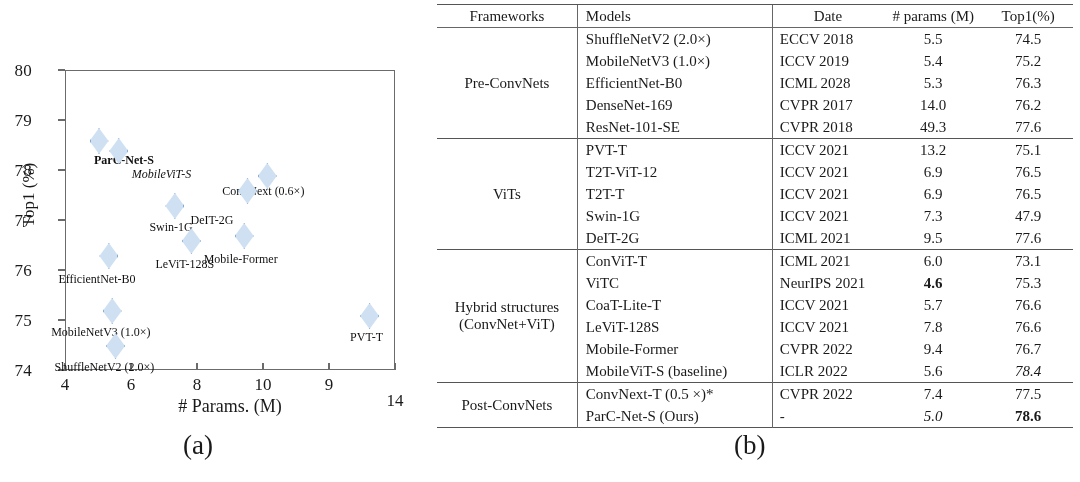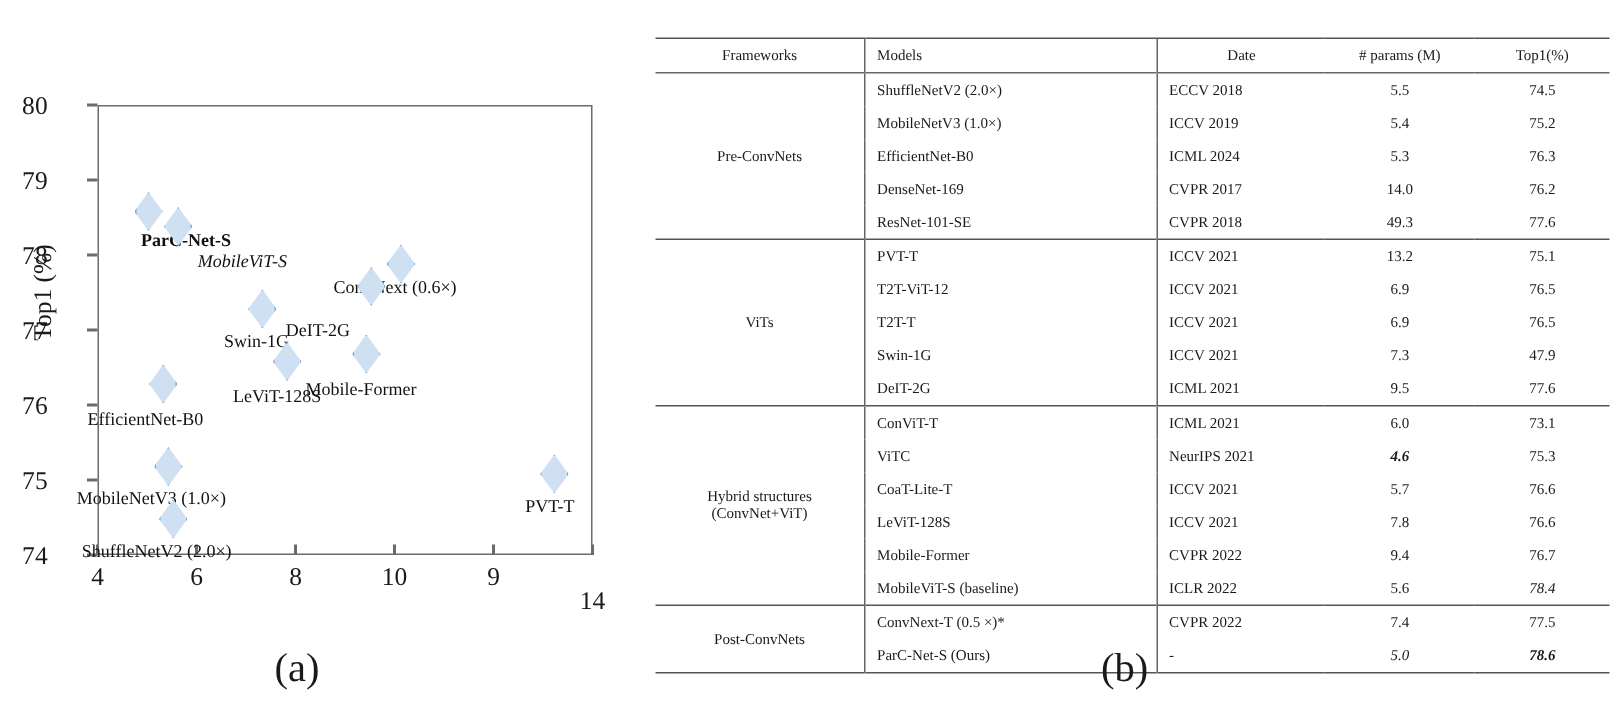--- a/index.html
+++ b/index.html
@@ -32,47 +32,48 @@
 
   .plbl{position:absolute;font-size:12px;line-height:1;white-space:nowrap;
         color:#111;margin-top:40px;}
   .plbl.b{font-weight:bold;}
   .plbl.i{font-style:italic;text-align:right;}
 
   .cap{position:absolute;font-size:27px;line-height:1;}
 
   
   #panel-b{position:absolute;left:430px;top:0;width:650px;height:482px;}
-  table{position:absolute;left:7px;top:25px;width:636px;border-collapse:collapse;
-        font-size:10px;}
+  table{position:absolute;left:7px;top:4px;width:636px;border-collapse:collapse;
+        font-size:15px;}
   table td,table th{padding:0;height:22px;vertical-align:middle;font-weight:normal;}
   .rule-top td{border-top:1.7px solid #555;}
   .rule-mid td{border-top:1.1px solid #666;}
   .rule-thick td{border-top:1.7px solid #555;}
   .vsep{border-left:1.1px solid #666;}
   .c-fw{width:135px;text-align:center;padding:0 4px;}
   .c-md{width:195px;text-align:left;padding-left:8px;margin-left:45px;}
   .c-dt{width:108px;text-align:left;padding-left:7px;}
   .c-pm{width:105px;text-align:center;}
   .c-t1{width:93px;text-align:center;}
   thead td{text-align:center;}
   thead .c-md{text-align:left;padding-left:8px;}
   thead .c-dt{text-align:center;padding-left:0;font-family:Liberation Serif, serif;}
-  .bold{font-weight:bold;font-style:italic;}
+  .bold{font-weight:bold;}
   .ital{font-style:italic;}
   .fwcell{text-align:center;vertical-align:middle;padding:0 4px;}
 </style>
 </head>
 <body>
 
 <div id="panel-a">
 
   <div id="plot-frame"></div>
 
   <div id="ylabel">Top1 (%)</div>
+  <div id="xlabel"># Params. (M)</div>
 
   <div id="yticks">
       <div class="ytick" style="top: 362px;">74</div>
       <div class="ytick-mark" style="top: 369px;"></div>
       <div class="ytick" style="top: 312px;">75</div>
       <div class="ytick-mark" style="top: 319px;"></div>
       <div class="ytick" style="top: 262px;">76</div>
       <div class="ytick-mark" style="top: 269px;"></div>
       <div class="ytick" style="top: 212px;">77</div>
       <div class="ytick-mark" style="top: 219px;"></div>
@@ -145,21 +146,21 @@
           <td class="c-t1">74.5</td>
         </tr>
         <tr>
           <td class="c-md vsep">MobileNetV3 (1.0×)</td>
           <td class="c-dt vsep">ICCV 2019</td>
           <td class="c-pm">5.4</td>
           <td class="c-t1">75.2</td>
         </tr>
         <tr>
           <td class="c-md vsep">EfficientNet-B0</td>
-          <td class="c-dt vsep">ICML 2024</td>
+          <td class="c-dt vsep">ICML 2028</td>
           <td class="c-pm">5.3</td>
           <td class="c-t1">76.3</td>
         </tr>
         <tr>
           <td class="c-md vsep">DenseNet-169</td>
           <td class="c-dt vsep">CVPR 2017</td>
           <td class="c-pm">14.0</td>
           <td class="c-t1">76.2</td>
         </tr>
         <tr>

